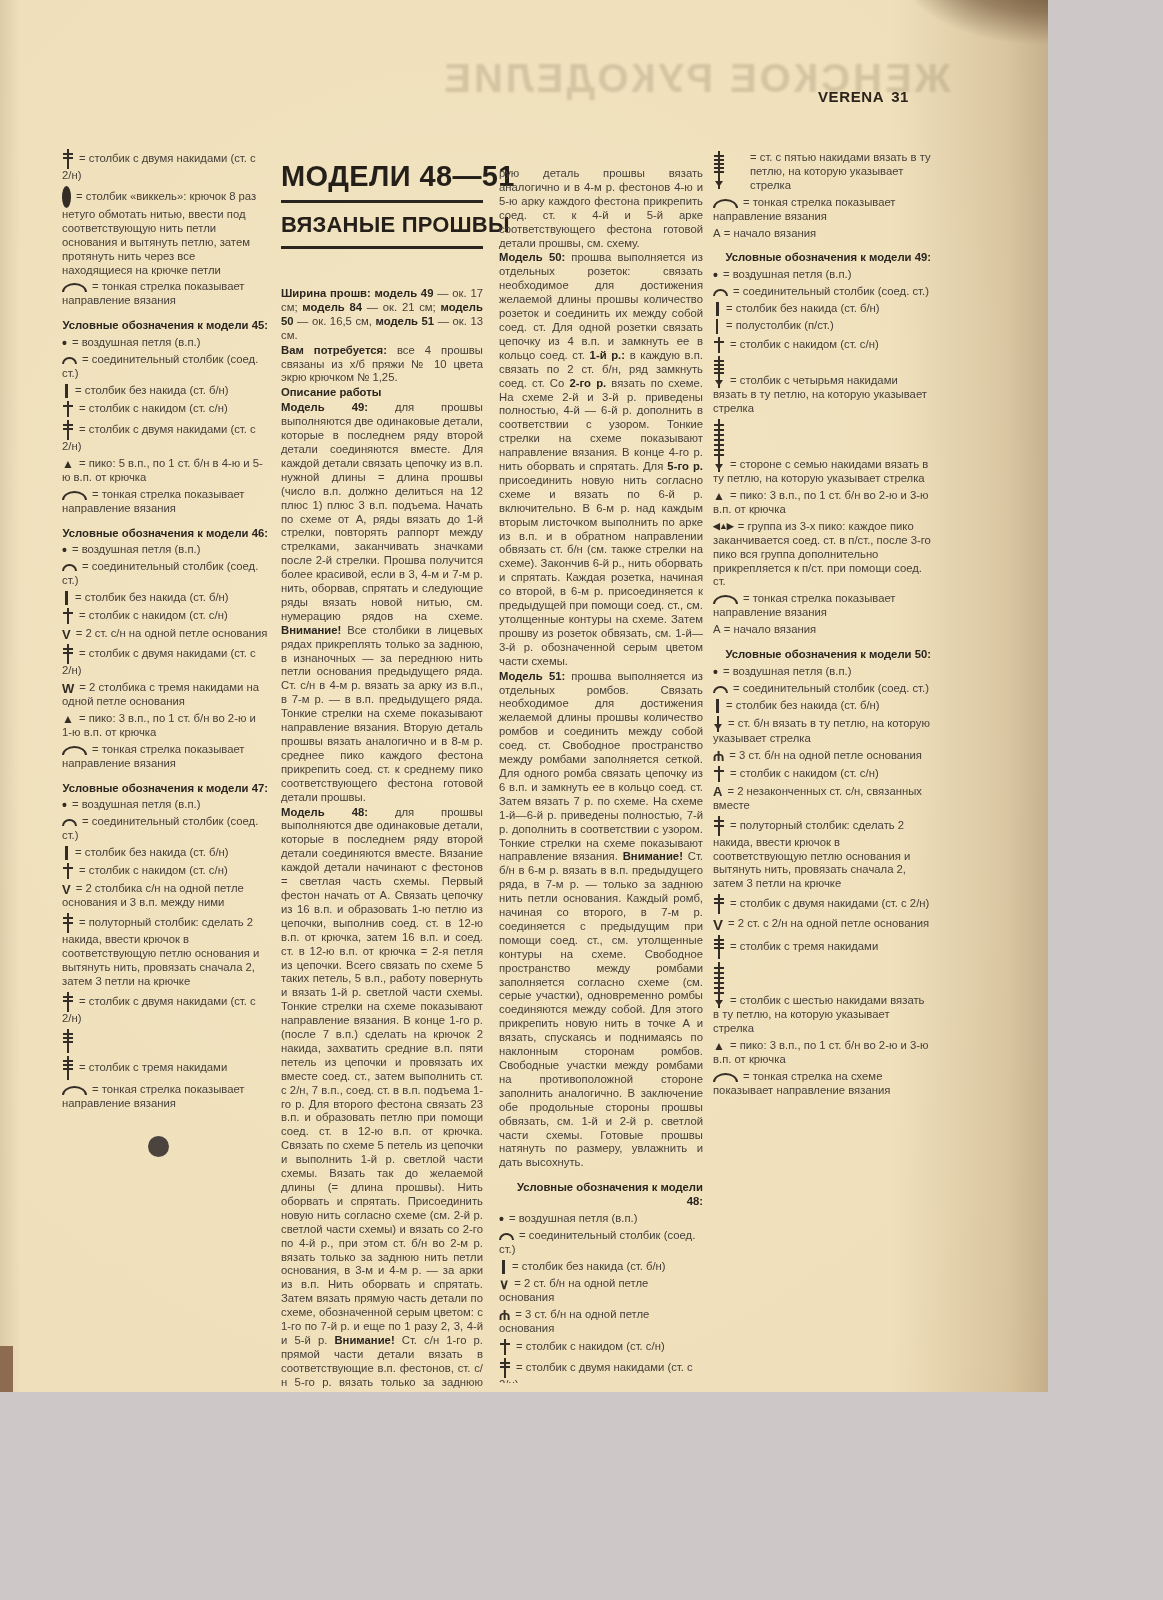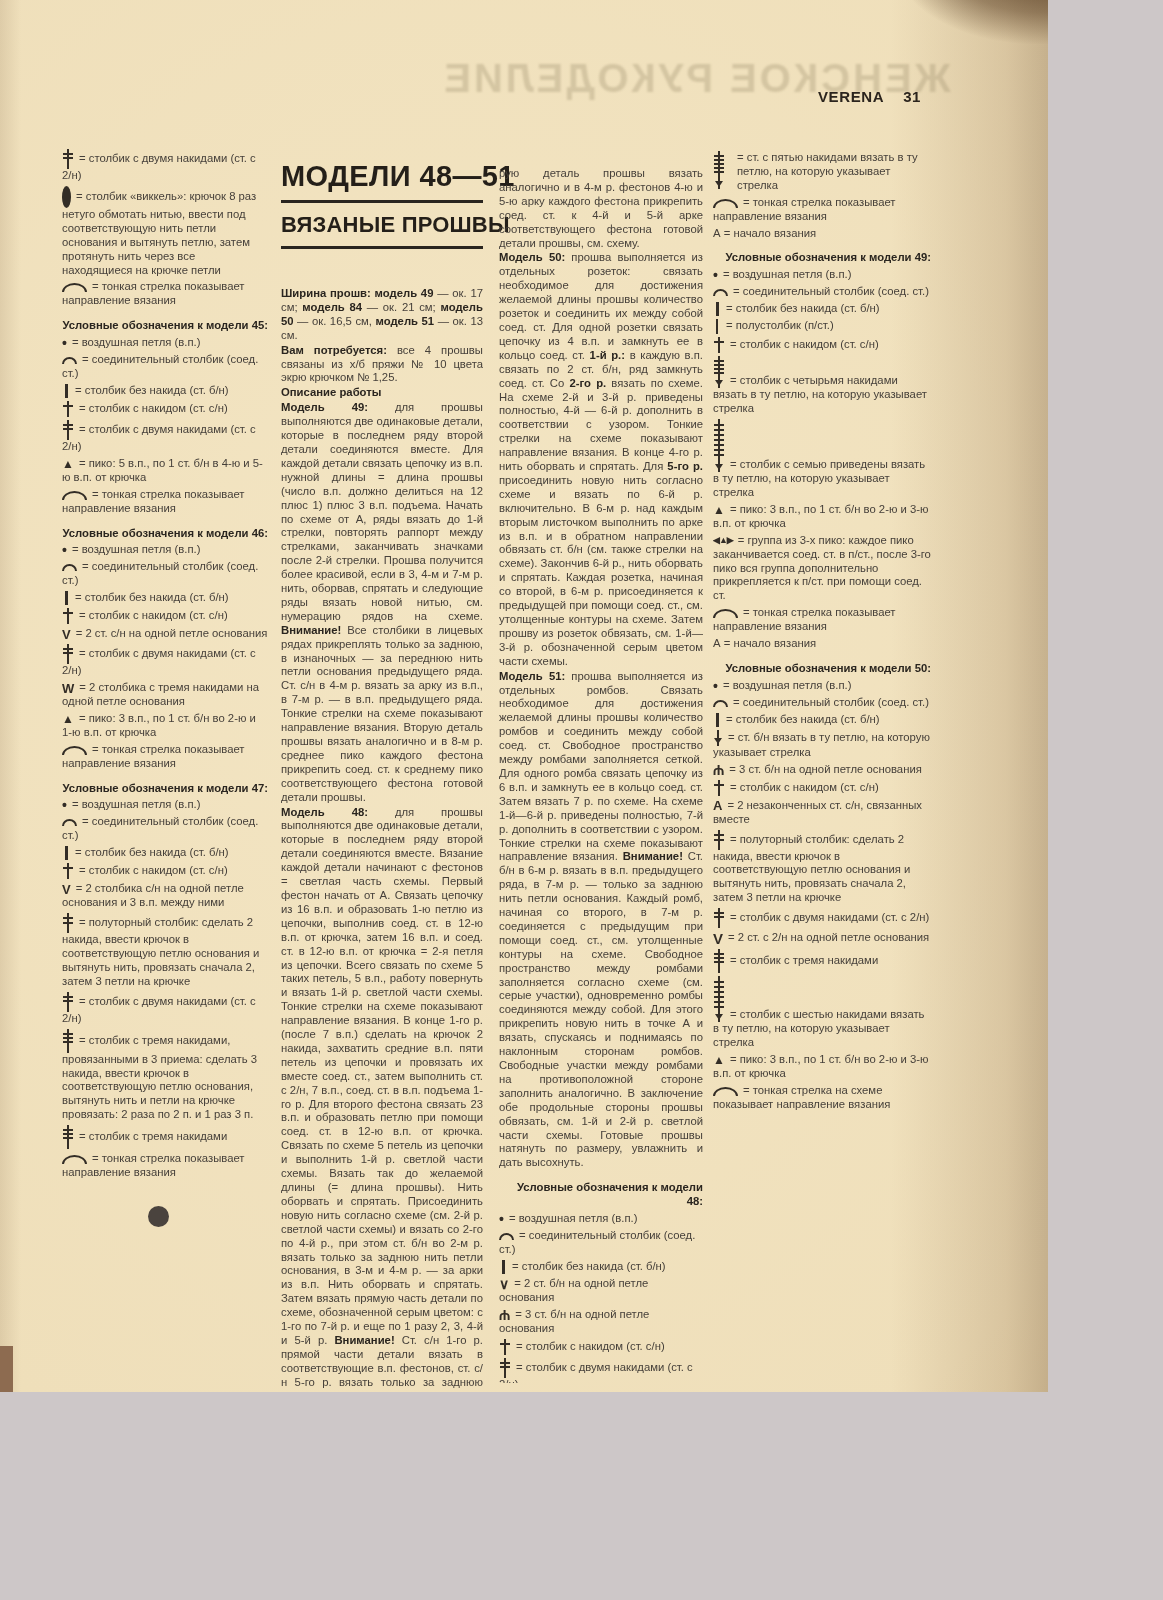--- a/index.html
+++ b/index.html
@@ -16,21 +16,21 @@
     content:"";position:absolute;inset:0;pointer-events:none;
     background:
       linear-gradient(90deg, rgba(120,90,60,.15) 0, rgba(120,90,60,0) 2%, rgba(120,90,60,0) 85%, rgba(139,104,66,.22) 96%, rgba(110,78,45,.32) 100%),
       radial-gradient(200px 120px at 99% -3%, rgba(64,40,18,.92), rgba(74,48,24,.5) 45%, rgba(74,48,24,0) 72%);
   }
   .notch{position:absolute;left:0;top:1346px;width:13px;height:46px;background:#8d6b50}
   .mag{
     position:absolute;left:818px;top:88px;font-weight:bold;font-size:15px;
     letter-spacing:.6px;color:#2b241d;white-space:nowrap;
   }
-  .mag .num{margin-left:19px}
+  .mag .num{margin-left:7px}
   .wm{
     position:absolute;left:440px;top:56px;width:512px;text-align:center;
     font-weight:bold;font-size:40px;letter-spacing:3px;white-space:nowrap;
     color:rgba(160,145,112,.35);transform:scaleX(-1);filter:blur(1.2px);
   }
   .tb{position:absolute;left:281px;top:160px;width:202px;color:#241f19}
   .tb h1{margin:0;font-size:29px;letter-spacing:.4px;white-space:nowrap}
   .tb h2{margin:0;font-size:22px;letter-spacing:.2px;white-space:nowrap}
   .rule{height:3px;background:#2a251f;margin:7px 0 9px}
   .rule.r2{margin:8px 0 0}
@@ -38,21 +38,21 @@
   .col{position:absolute;font-size:11.3px;line-height:13.9px;color:#46403a;overflow:hidden}
   #c1{left:62px;top:146px;width:206px;height:1216px}
   #c2{left:281px;top:287px;width:202px;height:1102px;text-align:justify}
   #c3{left:499px;top:167px;width:204px;height:1216px;text-align:justify}
   #c4{left:713px;top:148px;width:218px;height:1236px}
 
   .para{margin:0 0 1px}
   .item{margin:3px 0;text-align:left}
   .lh{font-weight:bold;color:#2a251f;margin:11px 0 3px;text-align:right}
   b{color:#2a251f}
-  .hang{display:flex;gap:7px;align-items:flex-start}
+  .hang{display:flex;gap:20px;align-items:flex-start}
   .hang .txt{flex:1}
   .pagedot{width:21px;height:21px;border-radius:50%;background:#4a433e;margin:26px 0 0 86px}
 
   
   .sym{display:inline-block;position:relative;vertical-align:middle;margin-right:5px;color:#332d26}
   .g{font-weight:bold;font-size:13px;line-height:1;font-family:"Liberation Sans",sans-serif}
   .g-chain{font-size:14px}
   .g-picot,.g-picot5{font-size:12px}
   .g-v2sc{font-size:14px}
   .g-v3sc{transform:rotate(180deg);font-size:14px}
@@ -122,21 +122,21 @@
       <p class="item"><span class="sym g g-picot">▲</span><span class="txt"><span>= пико: 3 в.п., по 1 ст. б/н во 2-ю и 1-ю в.п. от крючка</span></span></p>
       <p class="item"><span class="sym s-arc"></span><span class="txt"><span>= тонкая стрелка показывает направление вязания</span></span></p>
       <p class="lh">Условные обозначения к модели 47:</p>
       <p class="item"><span class="sym g g-chain">•</span><span class="txt"><span>= воздушная петля (в.п.)</span></span></p>
       <p class="item"><span class="sym s-slip"></span><span class="txt"><span>= соединительный столбик (соед. ст.)</span></span></p>
       <p class="item"><span class="sym s-sc stem"></span><span class="txt"><span>= столбик без накида (ст. б/н)</span></span></p>
       <p class="item"><span class="sym s-dc stem"></span><span class="txt"><span>= столбик с накидом (ст. с/н)</span></span></p>
       <p class="item"><span class="sym g g-v2dcd">V</span><span class="txt"><span>= 2 столбика с/н на одной петле основания и 3 в.п. между ними</span></span></p>
       <p class="item"><span class="sym s-htr stem"></span><span class="txt"><span>= полуторный столбик: сделать 2 накида, ввести крючок в соответствующую петлю основания и вытянуть нить, провязать сначала 2, затем 3 петли на крючке</span></span></p>
       <p class="item"><span class="sym s-tr2 stem"></span><span class="txt"><span>= столбик с двумя накидами (ст. с 2/н)</span></span></p>
-      <p class="item"><span class="sym s-tr3x stem"></span><span class="txt"><span>= столбик с тремя накидами, провязанными в 3 приема: сделать 3 накида, ввести крючок в соответствующую петлю основания, вытянуть нить и петли на крючке провязать: 2 раза по 2 п. и 1 раз 3 п.</span></span></p>
+      <p class="item"><span class="sym s-tr3x stem"></span></p>
       <p class="item"><span class="sym s-tr3 stem"></span><span class="txt"><span>= столбик с тремя накидами</span></span></p>
       <p class="item"><span class="sym s-arc"></span><span class="txt"><span>= тонкая стрелка показывает направление вязания</span></span></p>
       <div class="pagedot"></div>
     </div>
   <div class="col" id="c2">
       <p class="para"><span class="txt"><b>Ширина прошв: </b><b>модель 49</b><span> — ок. 17 см; </span><b>модель 84</b><span> — ок. 21 см; </span><b>модель 50</b><span> — ок. 16,5 см, </span><b>модель 51</b><span> — ок. 13 см.</span></span></p>
       <p class="para"><span class="txt"><b>Вам потребуется:</b><span> все 4 прошвы связаны из х/б пряжи № 10 цвета экрю крючком № 1,25.</span></span></p>
       <p class="para"><span class="txt"><b>Описание работы</b></span></p>
       <p class="para"><span class="txt"><b>Модель 49:</b><span> для прошвы выполняются две одинаковые детали, которые в последнем ряду второй детали соединяются вместе. Для каждой детали связать цепочку из в.п. нужной длины = длина прошвы (число в.п. должно делиться на 12 плюс 1) плюс 3 в.п. подъема. Начать по схеме от А, ряды вязать до 1-й стрелки, повторять раппорт между стрелками, заканчивать значками после 2-й стрелки. Прошва получится более красивой, если в 3, 4-м и 7-м р. нить, оборвав, спрятать и следующие ряды вязать новой нитью, см. нумерацию рядов на схеме. </span><b>Внимание!</b><span> Все столбики в лицевых рядах прикреплять только за заднюю, в изнаночных — за переднюю нить петли основания предыдущего ряда. Ст. с/н в 4-м р. вязать за арку из в.п., в 7-м р. — в в.п. предыдущего ряда. Тонкие стрелки на схеме показывают направление вязания. Вторую деталь прошвы вязать аналогично и в 8-м р. среднее пико каждого фестона прикрепить соед. ст. к среднему пико соответствующего фестона готовой детали прошвы.</span></span></p>
       <p class="para"><span class="txt"><b>Модель 48:</b><span> для прошвы выполняются две одинаковые детали, которые в последнем ряду второй детали соединяются вместе. Вязание каждой детали начинают с фестонов = светлая часть схемы. Первый фестон начать от А. Связать цепочку из 16 в.п. и образовать 1-ю петлю из цепочки, выполнив соед. ст. в 12-ю в.п. от крючка, затем 16 в.п. и соед. ст. в 12-ю в.п. от крючка = 2-я петля из цепочки. Всего связать по схеме 5 таких петель, 5 в.п., работу повернуть и вязать 1-й р. светлой части схемы. Тонкие стрелки на схеме показывают направление вязания. В конце 1-го р. (после 7 в.п.) сделать на крючок 2 накида, захватить средние в.п. пяти петель из цепочки и провязать их вместе соед. ст., затем выполнить ст. с 2/н, 7 в.п., соед. ст. в в.п. подъема 1-го р. Для второго фестона связать 23 в.п. и образовать петлю при помощи соед. ст. в 12-ю в.п. от крючка. Связать по схеме 5 петель из цепочки и выполнить 1-й р. светлой части схемы. Вязать так до желаемой длины (= длина прошвы). Нить оборвать и спрятать. Присоединить новую нить согласно схеме (см. 2-й р. светлой части схемы) и вязать со 2-го по 4-й р., при этом ст. б/н во 2-м р. вязать только за заднюю нить петли основания, в 3-м и 4-м р. — за арки из в.п. Нить оборвать и спрятать. Затем вязать прямую часть детали по схеме, обозначенной серым цветом: с 1-го по 7-й р. и еще по 1 разу 2, 3, 4-й и 5-й р. </span><b>Внимание!</b><span> Ст. с/н 1-го р. прямой части детали вязать в соответствующие в.п. фестонов, ст. с/н 5-го р. вязать только за заднюю нить петли основания предыдущего ряда. Ст. с 2/н 6-го р. и ст. с/н 7-го р. вязать за в.п. предыдущего ряда. Ст. б/н 2, 4, 8-го и 10-го р. вязать в соответствующие в.п. предыдущего ряда. Вто-</span></span></p>
@@ -163,21 +163,21 @@
       </p>
       <p class="item"><span class="sym s-arc"></span><span class="txt"><span>= тонкая стрелка показывает направление вязания</span></span></p>
       <p class="item"><span class="txt"><span>А = начало вязания</span></span></p>
       <p class="lh">Условные обозначения к модели 49:</p>
       <p class="item"><span class="sym g g-chain">•</span><span class="txt"><span>= воздушная петля (в.п.)</span></span></p>
       <p class="item"><span class="sym s-slip"></span><span class="txt"><span>= соединительный столбик (соед. ст.)</span></span></p>
       <p class="item"><span class="sym s-sc stem"></span><span class="txt"><span>= столбик без накида (ст. б/н)</span></span></p>
       <p class="item"><span class="sym s-hdc stem"></span><span class="txt"><span>= полустолбик (п/ст.)</span></span></p>
       <p class="item"><span class="sym s-dc stem"></span><span class="txt"><span>= столбик с накидом (ст. с/н)</span></span></p>
       <p class="item"><span class="sym s-tr4a stem"><i class="ah"></i></span><span class="txt"><span>= столбик с четырьмя накидами вязать в ту петлю, на которую указывает стрелка</span></span></p>
-      <p class="item"><span class="sym s-tr7a stem"><i class="ah"></i></span><span class="txt"><span>= столбик с семью приведены вязать в ту петлю, на которую указывает стрелка</span></span></p>
+      <p class="item"><span class="sym s-tr7a stem"><i class="ah"></i></span><span class="txt"><span>= стороне с семью накидами вязать в ту петлю, на которую указывает стрелка</span></span></p>
       <p class="item"><span class="sym g g-picot">▲</span><span class="txt"><span>= пико: 3 в.п., по 1 ст. б/н во 2-ю и 3-ю в.п. от крючка</span></span></p>
       <p class="item"><span class="sym g g-picotgrp">◀▲▶</span><span class="txt"><span>= группа из 3-х пико: каждое пико заканчивается соед. ст. в п/ст., после 3-го пико вся группа дополнительно прикрепляется к п/ст. при помощи соед. ст.</span></span></p>
       <p class="item"><span class="sym s-arc"></span><span class="txt"><span>= тонкая стрелка показывает направление вязания</span></span></p>
       <p class="item"><span class="txt"><span>А = начало вязания</span></span></p>
       <p class="lh">Условные обозначения к модели 50:</p>
       <p class="item"><span class="sym g g-chain">•</span><span class="txt"><span>= воздушная петля (в.п.)</span></span></p>
       <p class="item"><span class="sym s-slip"></span><span class="txt"><span>= соединительный столбик (соед. ст.)</span></span></p>
       <p class="item"><span class="sym s-sc stem"></span><span class="txt"><span>= столбик без накида (ст. б/н)</span></span></p>
       <p class="item"><span class="sym s-sca stem"><i class="ah"></i></span><span class="txt"><span>= ст. б/н вязать в ту петлю, на которую указывает стрелка</span></span></p>
       <p class="item"><span class="sym g g-v3sc">Ψ</span><span class="txt"><span>= 3 ст. б/н на одной петле основания</span></span></p>

